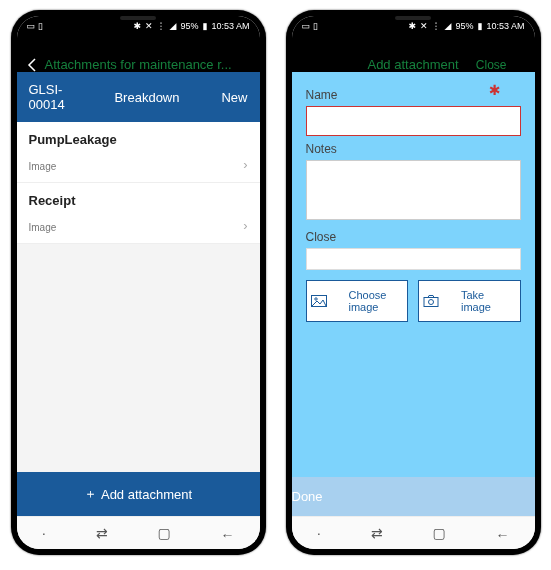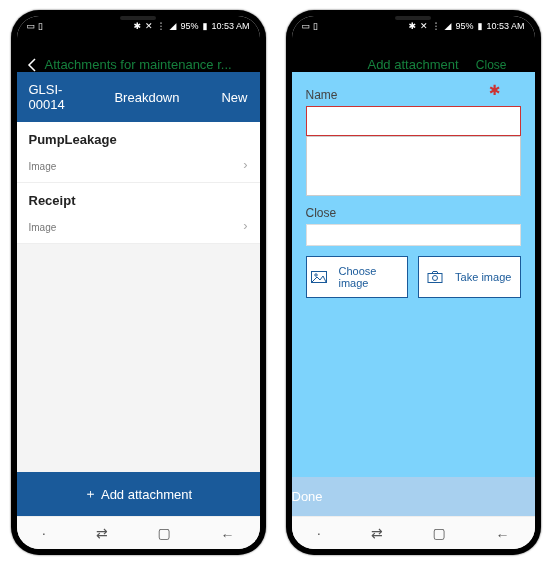--- a/index.html
+++ b/index.html
@@ -151,21 +151,21 @@
   .outline-btn {
     flex:1;
     border:1px solid #1a5a9a;
     color:#1a5a9a;
     background:#fff;
     padding:8px 4px;
     font-size:11px;
     display:flex;
     align-items:center;
     justify-content:center;
-    gap:12px;
+    gap:22px;
   }
   .done-bar {
     background:#a8d0ef;
     color:#fff;
     text-align:left;
     padding:12px 0;
     font-size:13px;
   }
   svg { display:block; }
   .sensor-bar {
@@ -265,20 +265,21 @@
     <div class="app-header center">
       <span>Add attachment</span>
       <span class="close-btn" style="position:absolute;right:28px;">Close</span>
     </div>
     <div class="form-area">
       <div class="field-label">Name</div>
       <div style="position:relative">
         <input class="text-input required" style="">
         <span class="req-star">✱</span>
       </div>
+      <div class="field-label">Notes</div>
       <textarea class="textarea" style=""></textarea>
       <div class="field-label">Close</div>
       <div class="file-input"></div>
       <div class="btn-row">
         <div class="outline-btn">
           <span>
             <svg width="16" height="12" viewBox="0 0 16 12">
                 <rect x="0.5" y="0.5" width="15" height="11" fill="none" stroke="#1a5a9a"></rect>
                 <circle cx="5" cy="4" r="1.2" fill="none" stroke="#1a5a9a"></circle>
                 <path d="M1 11 L6 6 L9 9 L12 5 L15 11" fill="none" stroke="#1a5a9a"></path>

